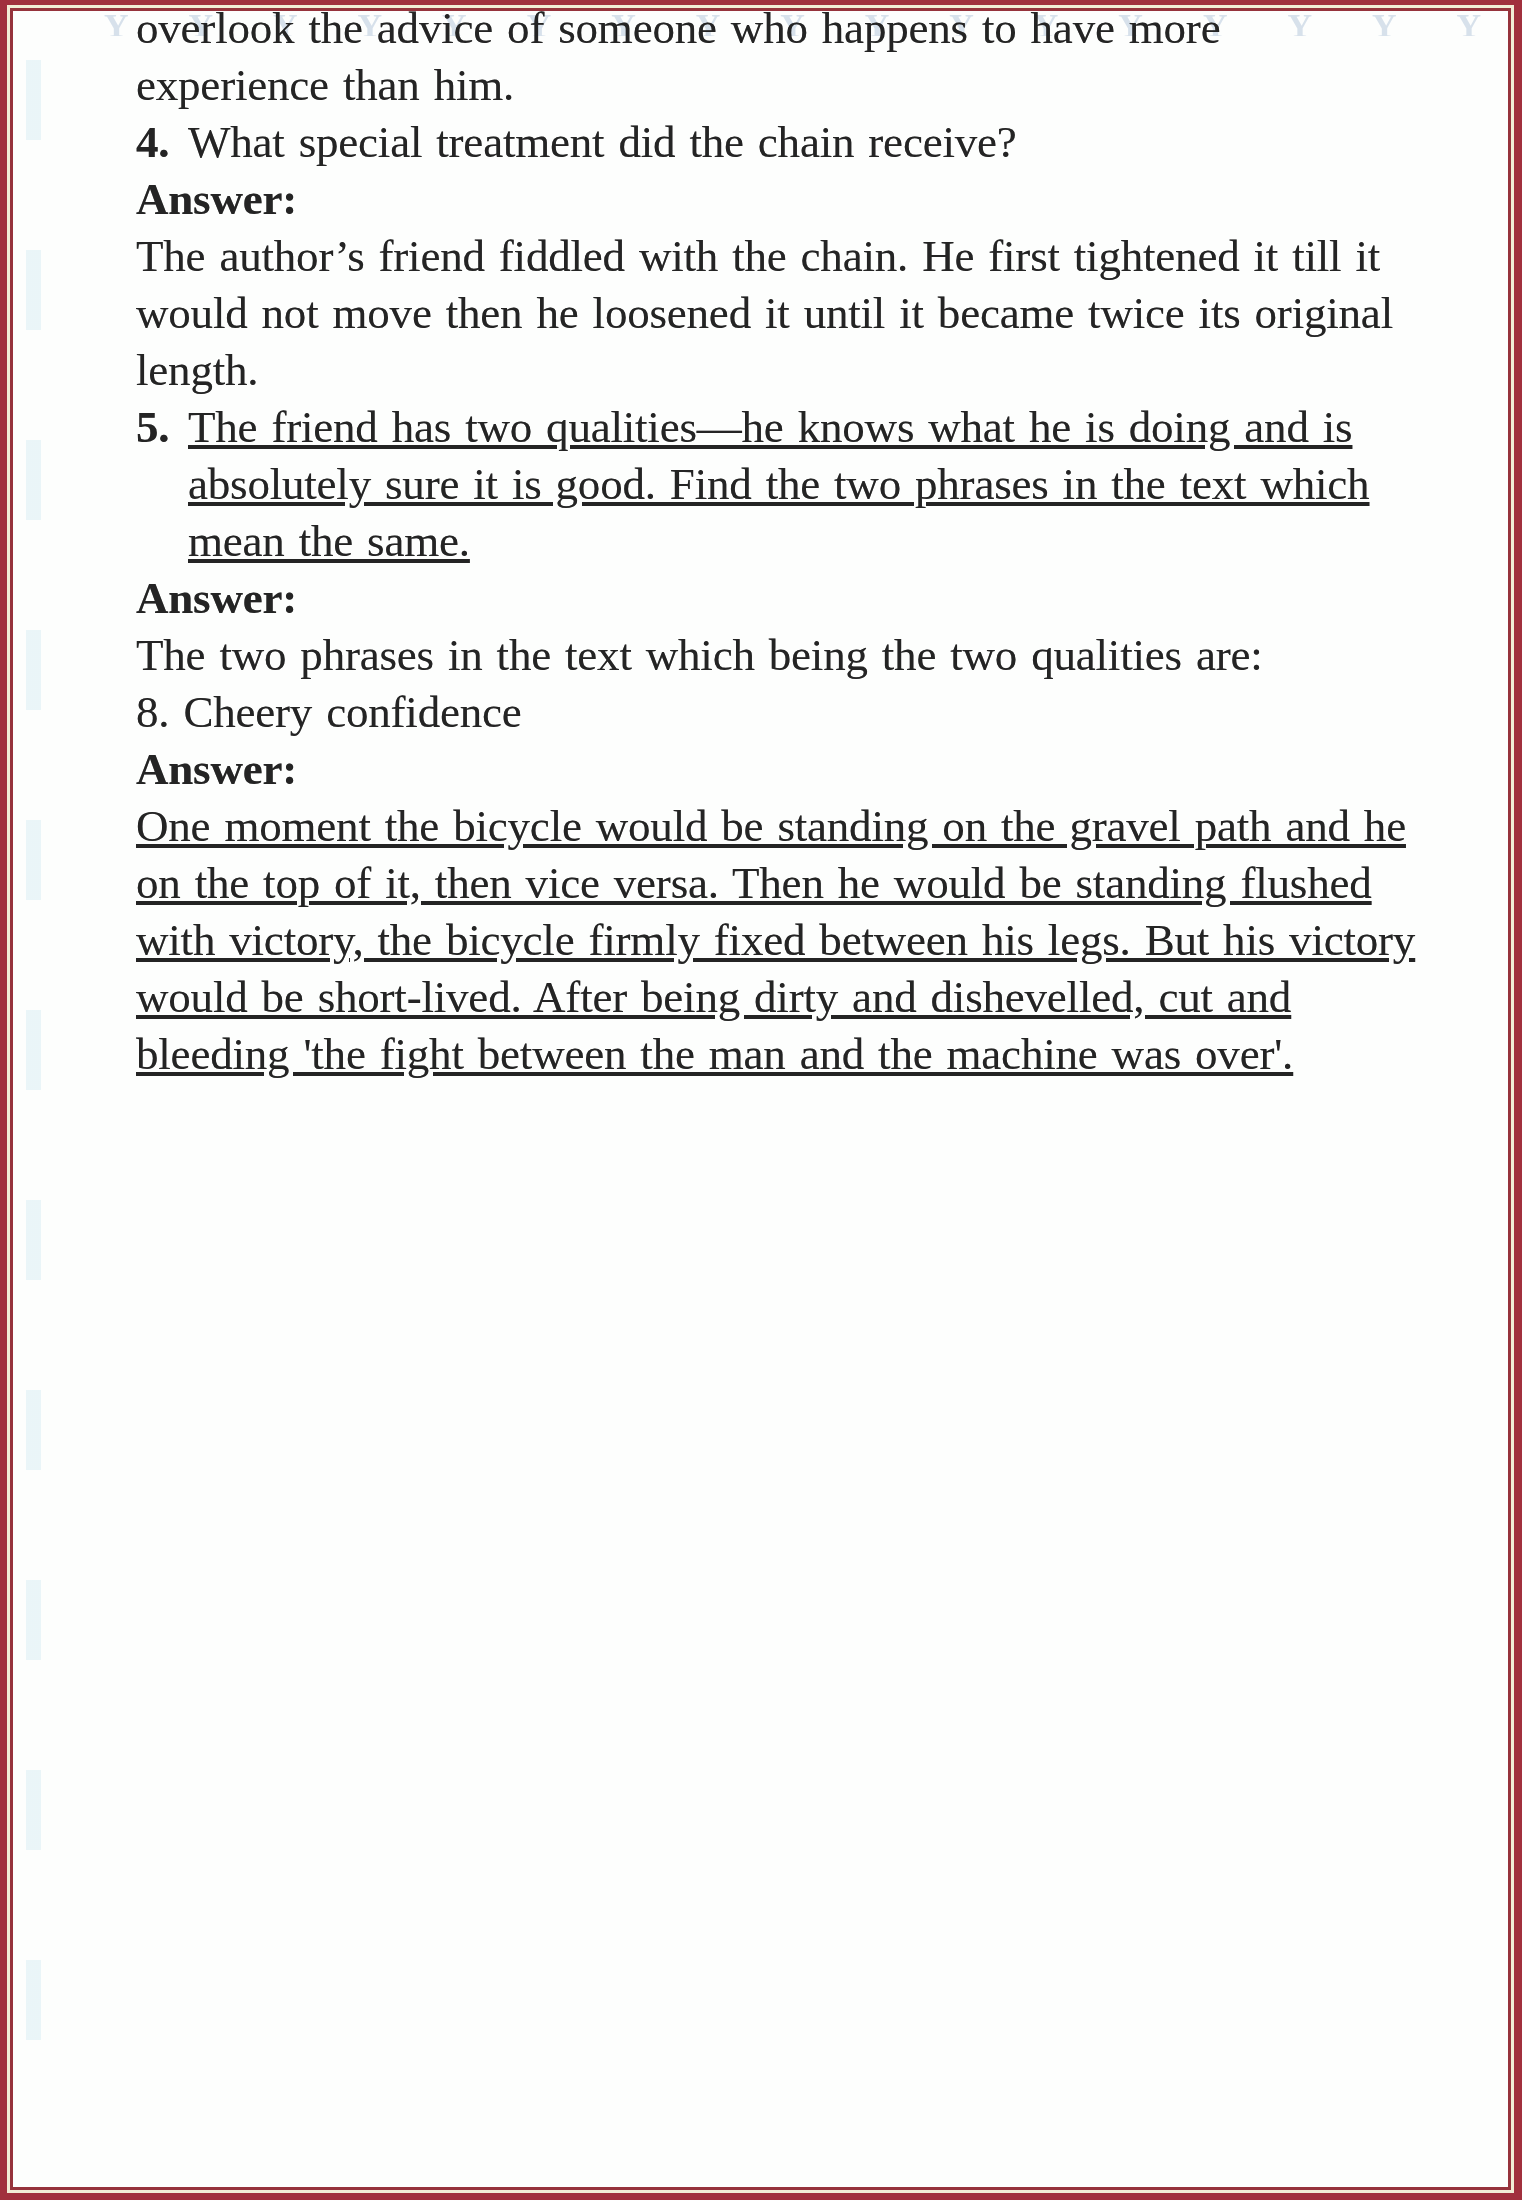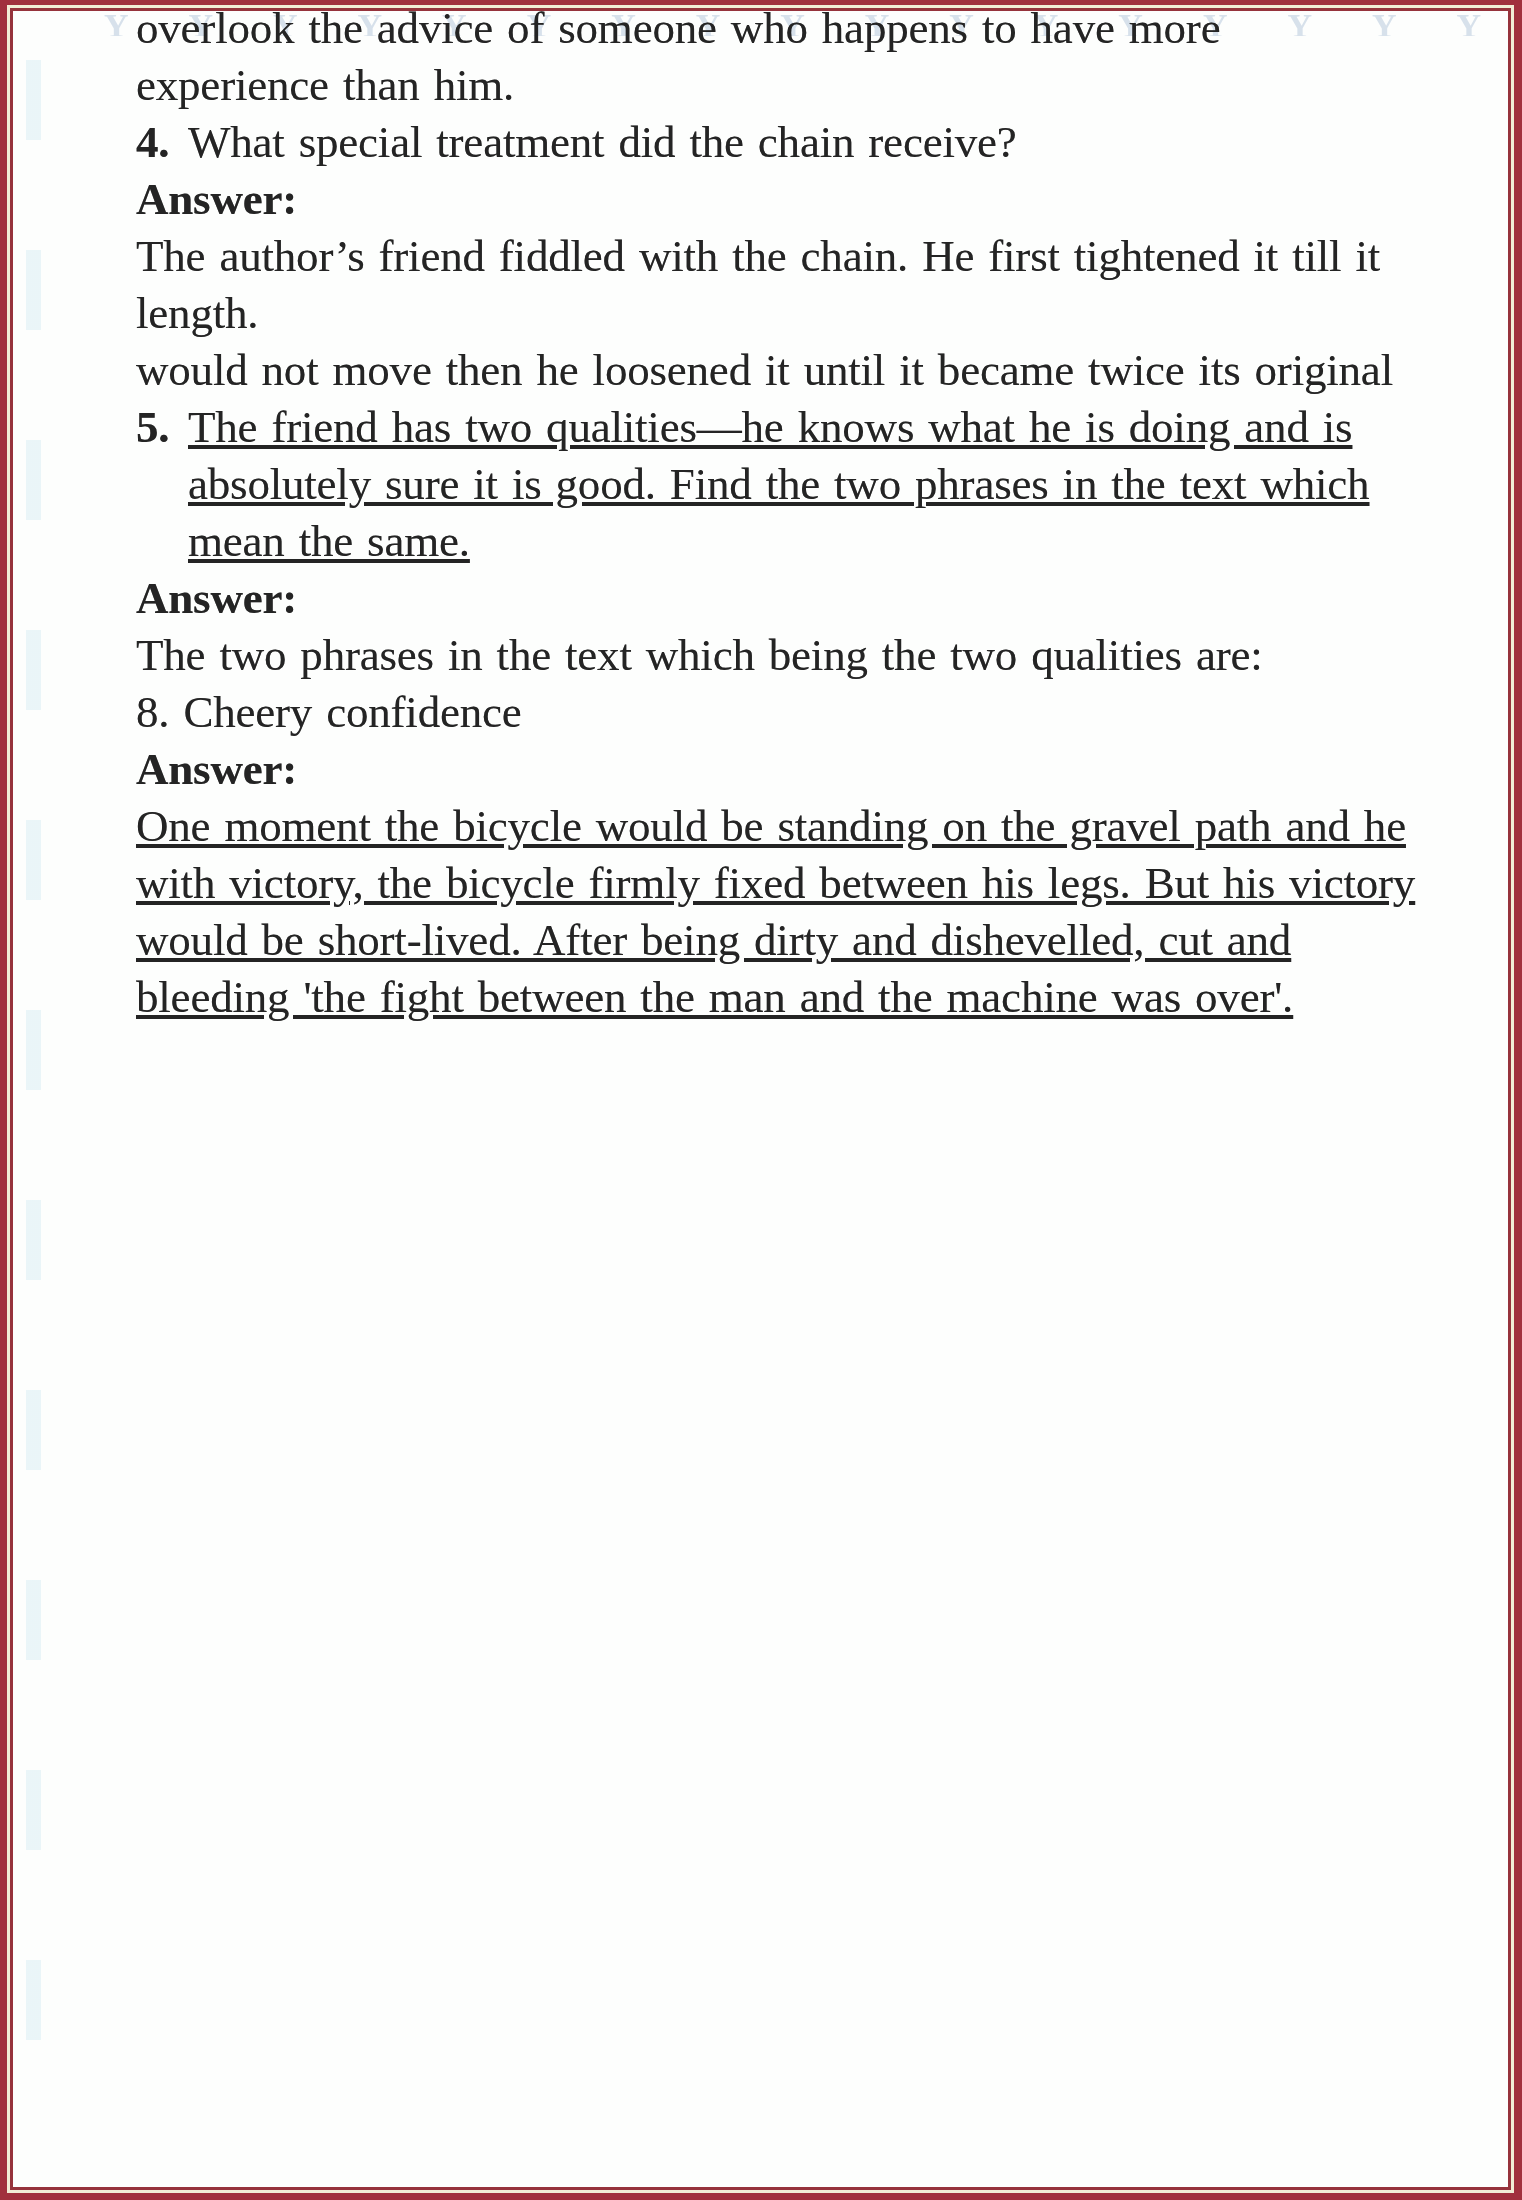--- a/index.html
+++ b/index.html
@@ -97,39 +97,40 @@
       <span class="line">overlook the advice of someone who happens to have more</span>
       <span class="line">experience than him.</span>
     </p>
 
     <p class="q4-question">
       <span class="line"><span class="qnum">4.</span><span>What special treatment did the chain receive?</span></span>
     </p>
     <p class="q4-label answer-label">Answer:</p>
     <p class="q4-answer">
       <span class="line">The author’s friend fiddled with the chain. He first tightened it till it</span>
+      <span class="line">would not move then he loosened it until it became twice its original</span>
       <span class="line">length.</span>
-      <span class="line">would not move then he loosened it until it became twice its original</span>
     </p>
 
     <p class="q5-question">
       <span class="line"><span class="qnum">5.</span><span>The friend has two qualities—he knows what he is doing and is</span></span>
       <span class="line qcont">absolutely sure it is good. Find the two phrases in the text which</span>
       <span class="line qcont">mean the same.</span>
     </p>
     <p class="q5-label answer-label">Answer:</p>
     <p class="q5-intro">
       <span class="line">The two phrases in the text which being the two qualities are:</span>
     </p>
     <p class="q5-item-1">
       <span class="line">8. Cheery confidence</span>
     </p>
 
     <p class="q6-label answer-label">Answer:</p>
     <p class="q6-answer">
       <span class="line">One moment the bicycle would be standing on the gravel path and he</span>
+      <span class="line">on the top of it, then vice versa. Then he would be standing flushed</span>
       <span class="line">with victory, the bicycle firmly fixed between his legs. But his victory</span>
       <span class="line">would be short-lived. After being dirty and dishevelled, cut and</span>
       <span class="line">bleeding 'the fight between the man and the machine was over'.</span>
     </p>
 
   </div>
 </div>
 
 </body></html>

